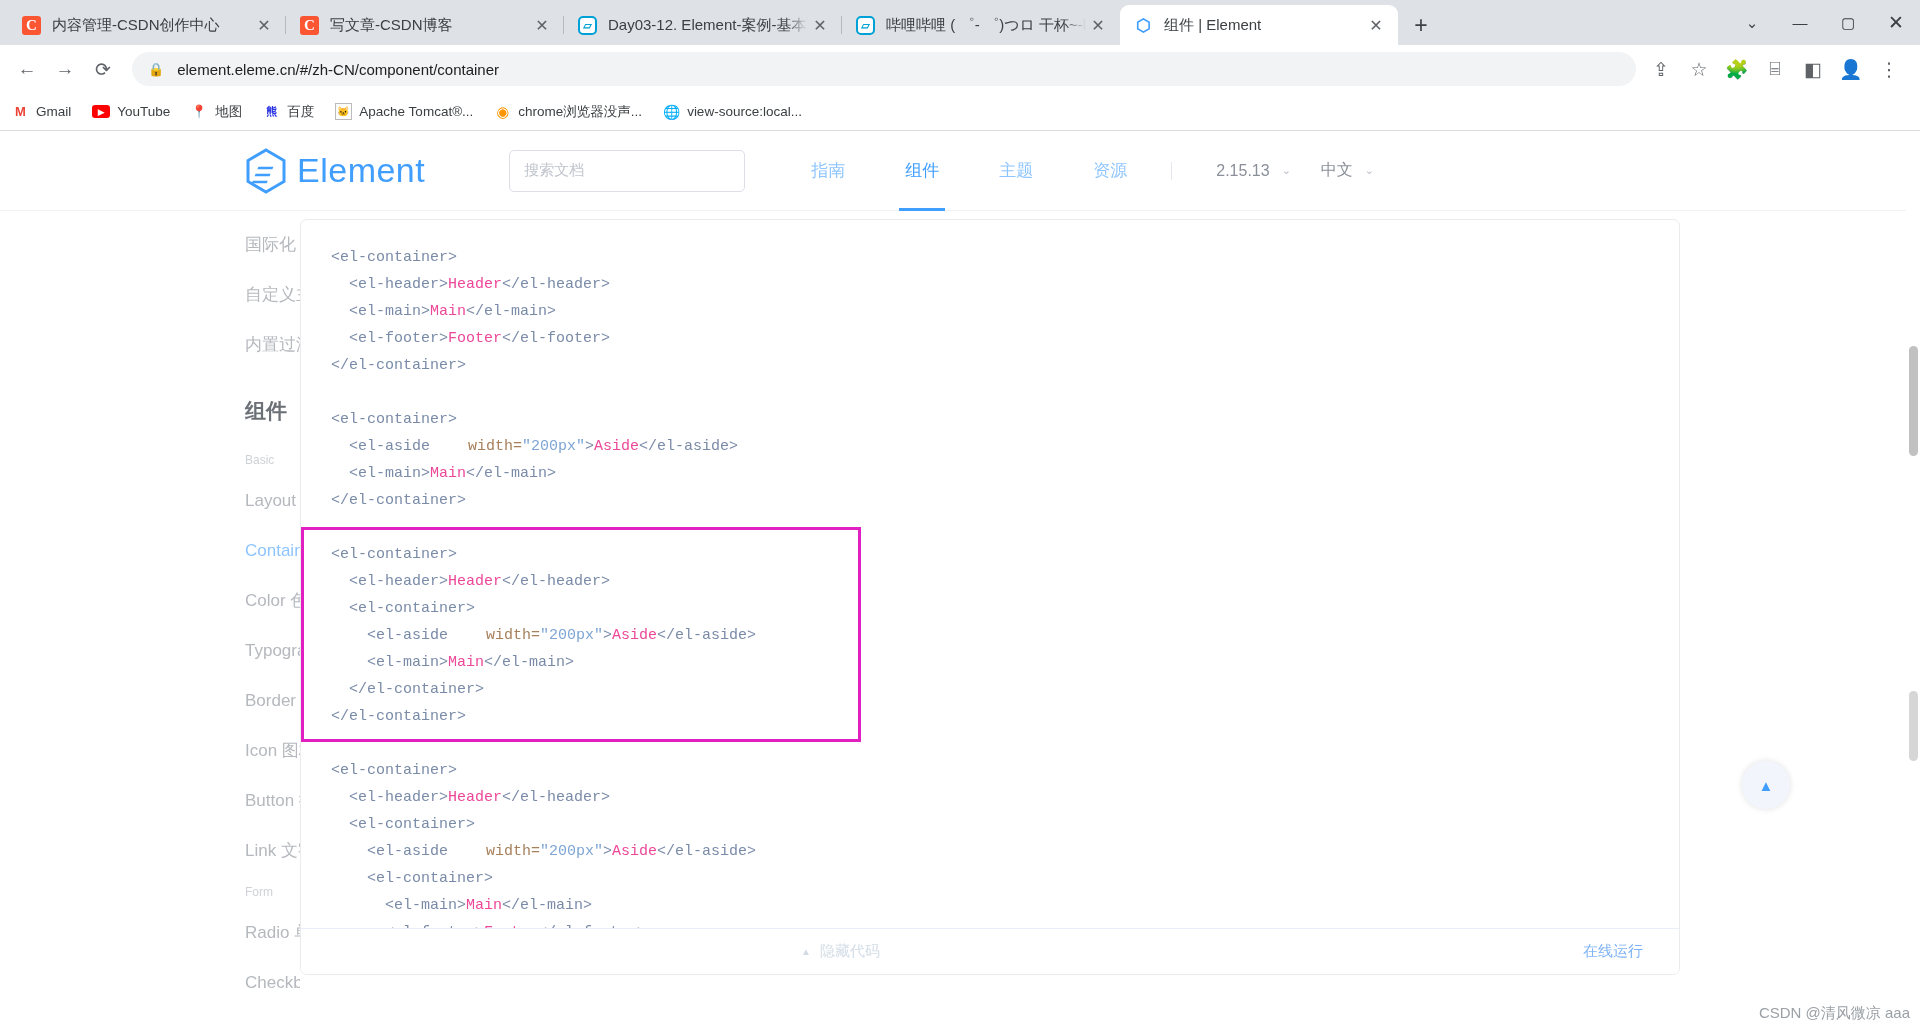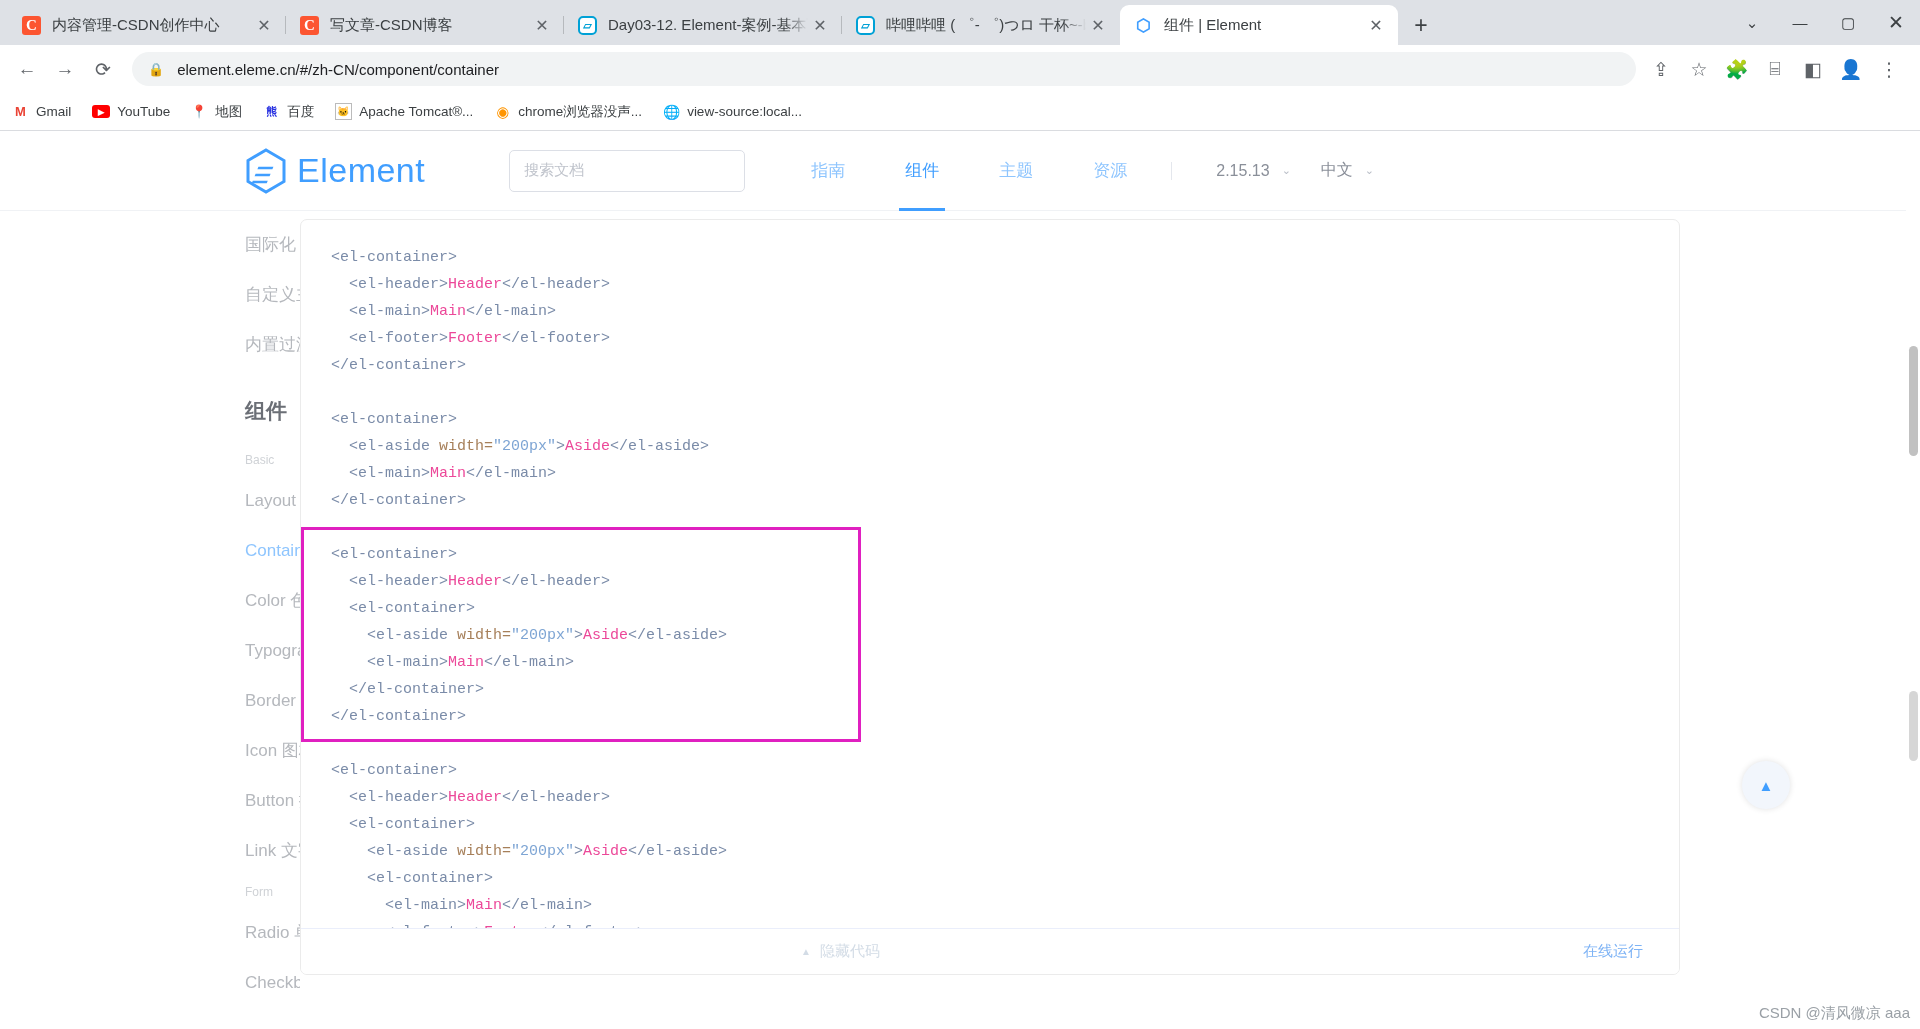--- a/index.html
+++ b/index.html
@@ -117,21 +117,21 @@
     margin-top: 8px; border:1px solid #ebebeb; border-radius:7px; background:#fff;
     height: 756px; position:relative; overflow:hidden;
   }
   .code-area {
     padding: 24px 0 12px 30px;
     font-family: "Liberation Mono", monospace; font-size: 15px; line-height: 27px;
     color:#333; position:relative;
   }
   .ln { white-space: pre; }
   .tg { color:#7a8ba8; }
-  .at { color:#a67f59; }
+  .at { color:#a67f59;margin-left:29px; }
   .va { color:#7ea5d4; }
   .tx { color:#ec4899; }
   .blank { height: 27px; }
 
   .highlight-box {
     position:absolute; left: 0px; top: 0px; width: 560px; height: 230px;
     border: 3px solid #e020c0; pointer-events:none;
   }
 
   .demo-footer {

